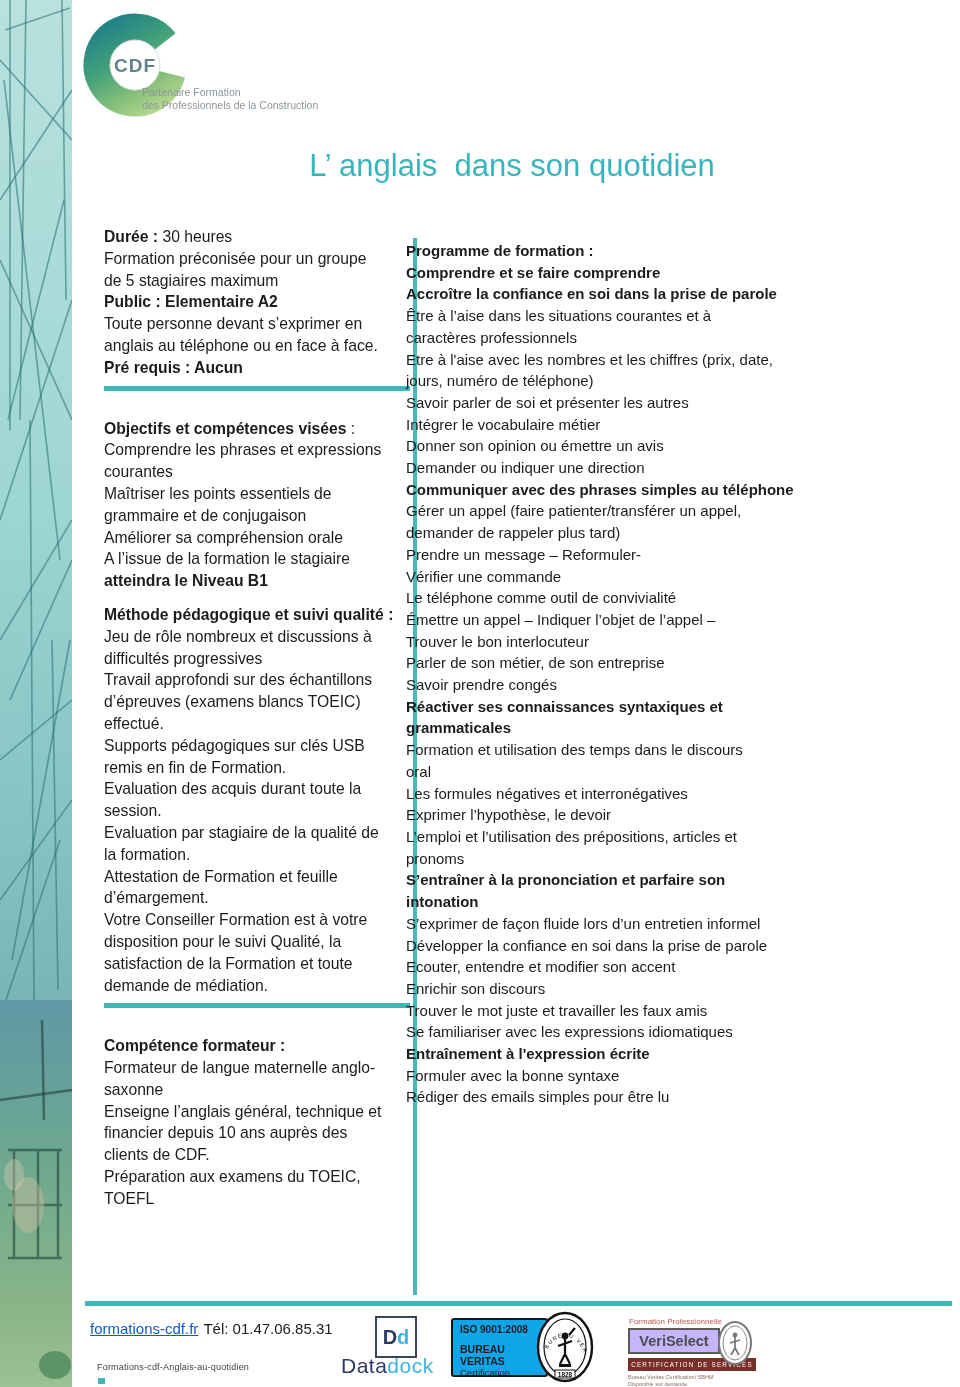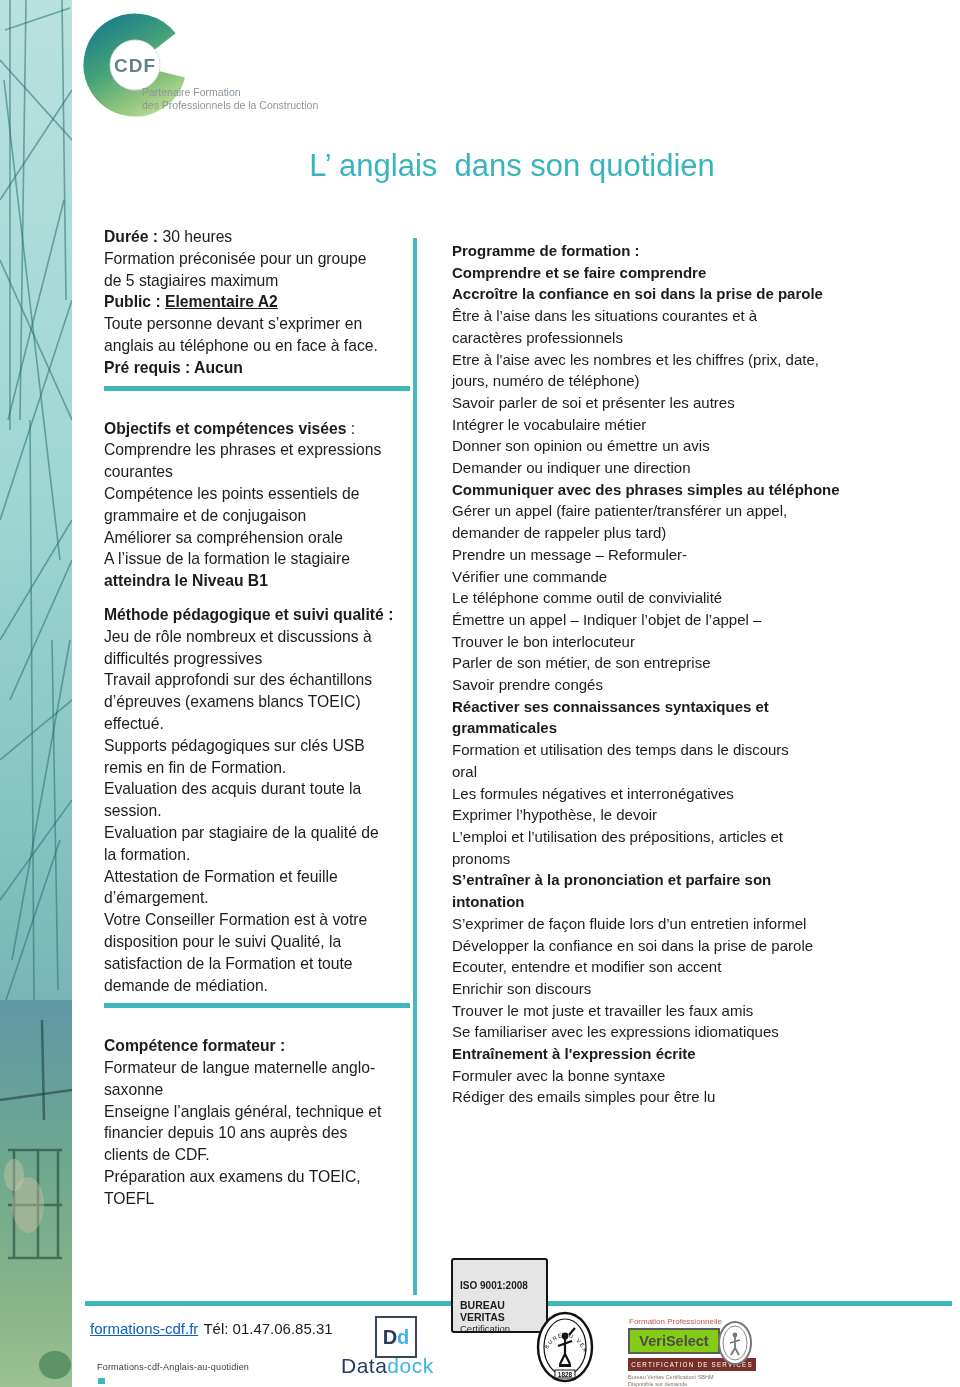--- a/index.html
+++ b/index.html
@@ -13,24 +13,24 @@
   .logo{position:absolute;left:83px;top:8px;width:260px;height:116px;}
   .logo svg{position:absolute;left:0;top:0;}
   .tagline{position:absolute;left:59px;top:78px;font-size:10.5px;line-height:13px;color:#8b959c;}
   
   .title{
     position:absolute;left:72px;width:880px;top:148px;text-align:center;
     font-size:31px;color:#38b4bd;white-space:pre;font-weight:400;
   }
   
   .left-col{position:absolute;left:104px;top:226px;width:306px;font-size:15.7px;line-height:21.8px;}
-  .right-col{position:absolute;left:452px;top:240px;width:480px;font-size:15px;line-height:21.7px;}
+  .right-col{position:absolute;left:406px;top:240px;width:480px;font-size:15px;line-height:21.7px;}
   .line{margin:0;white-space:nowrap;}
   .b{font-weight:bold;}
-  .u{text-decoration:underline;}
+  .u{}
   .lsection + .lsection{margin-top:12px;}
   .lrule{height:5px;background:#3fb6ba;margin:7px 0 27px 0;}
   .rsection + .rsection{}
   .vdivider{position:absolute;left:413px;top:238px;width:4px;height:1057px;background:#47b8bb;}
   
   .frule{position:absolute;left:85px;top:1301px;width:867px;height:5px;background:#3fb6ba;}
   .website-line{position:absolute;left:90px;top:1320px;font-size:15px;}
   .website-line a{color:#0b5fc4;text-decoration:underline;cursor:pointer;}
   .website-line .phone{margin-left:5px;color:#1c1c1c;}
   .doc-ref{position:absolute;left:97px;top:1362px;font-size:9px;color:#3d3d3d;letter-spacing:.2px;}
@@ -38,33 +38,33 @@
   
   .dd-box{
     position:absolute;left:375px;top:1316px;width:38px;height:38px;border:2px solid #36475a;
     display:flex;align-items:center;justify-content:center;font-size:20px;font-weight:bold;background:#fff;
   }
   .dd-box .cap{color:#2b3a64;} .dd-box .low{color:#3fb3e4;}
   .dd-word{position:absolute;left:341px;top:1354px;font-size:21px;letter-spacing:.5px;}
   .dd-word .cap{color:#2b3a64;margin-top:28px;} .dd-word .low{color:#3fb3e4;}
   
   .iso-box{
-    position:absolute;left:451px;top:1258px;width:86px;height:46px;border:2px solid #141414;border-radius:3px;
-    padding:20px 0 5px 7px;background:#e5e5e5;
+    position:absolute;left:451px;top:1318px;width:86px;height:46px;border:2px solid #141414;border-radius:3px;
+    padding:4px 0 5px 7px;background:#0ea5e9;
   }
   .iso-l1{font-size:10px;font-weight:bold;margin-bottom:8px;}
   .iso-l2{font-size:10.5px;font-weight:bold;}
   .iso-l3{font-size:9.5px;}
   .bv-seal{position:absolute;left:536px;top:1311px;}
   
   .vs{position:absolute;left:628px;top:1313px;width:130px;}
   .vs-label{font-size:8px;color:#c4554e;margin:4px 0 2px 1px;}
   .vs-boxrow{position:relative;height:28px;}
   .vs-box{
-    position:absolute;left:0;top:0;width:88px;height:22px;border:2px solid #5a5a5a;background:#84cc16;
+    position:absolute;left:0;top:0;width:88px;height:22px;border:2px solid #5a5a5a;background:#c4b5fd;
     font-size:14.5px;font-weight:bold;color:#4c4c4c;display:flex;align-items:center;justify-content:center;text-align:center;
   }
   .vs-seal{position:absolute;left:88px;top:-8px;}
   .vs-band{
     margin-top:2px;width:128px;height:13px;background:#7a2e28;color:#fff;
     font-size:6.3px;letter-spacing:1.2px;display:flex;align-items:center;justify-content:center;
   }
   .vs-sub{font-size:5.5px;color:#8a6f63;line-height:7px;margin-top:3px;}
 </style>
 </head>
@@ -151,21 +151,21 @@
       <p class="line"><span class="b">Public : </span><span class="b u">Elementaire A2</span></p>
       <p class="line"><span>Toute personne devant s’exprimer en</span></p>
       <p class="line"><span>anglais au téléphone ou en face à face.</span></p>
       <p class="line"><span class="b">Pré requis : Aucun</span></p>
     </div>
     <div class="lrule"></div>
     <div class="lsection">
       <p class="line"><span class="b">Objectifs et compétences visées</span><span> :</span></p>
       <p class="line"><span>Comprendre les phrases et expressions</span></p>
       <p class="line"><span>courantes</span></p>
-      <p class="line"><span>Compétence les points essentiels de</span></p>
+      <p class="line"><span>Maîtriser les points essentiels de</span></p>
       <p class="line"><span>grammaire et de conjugaison</span></p>
       <p class="line"><span>Améliorer sa compréhension orale</span></p>
       <p class="line"><span>A l’issue de la formation le stagiaire</span></p>
       <p class="line"><span class="b">atteindra le Niveau B1</span></p>
     </div>
     <div class="lsection">
       <p class="line"><span class="b">Méthode pédagogique et suivi qualité :</span></p>
       <p class="line"><span>Jeu de rôle nombreux et discussions à</span></p>
       <p class="line"><span>difficultés progressives</span></p>
       <p class="line"><span>Travail approfondi sur des échantillons</span></p>

